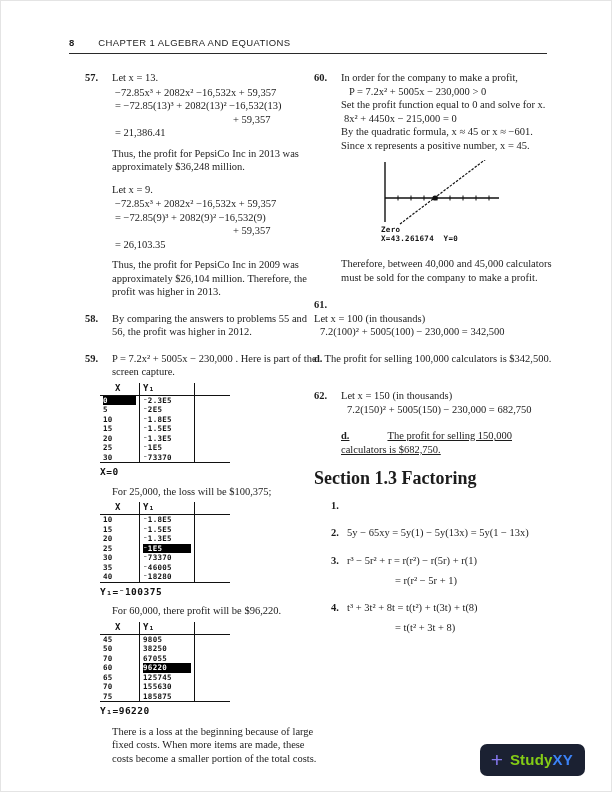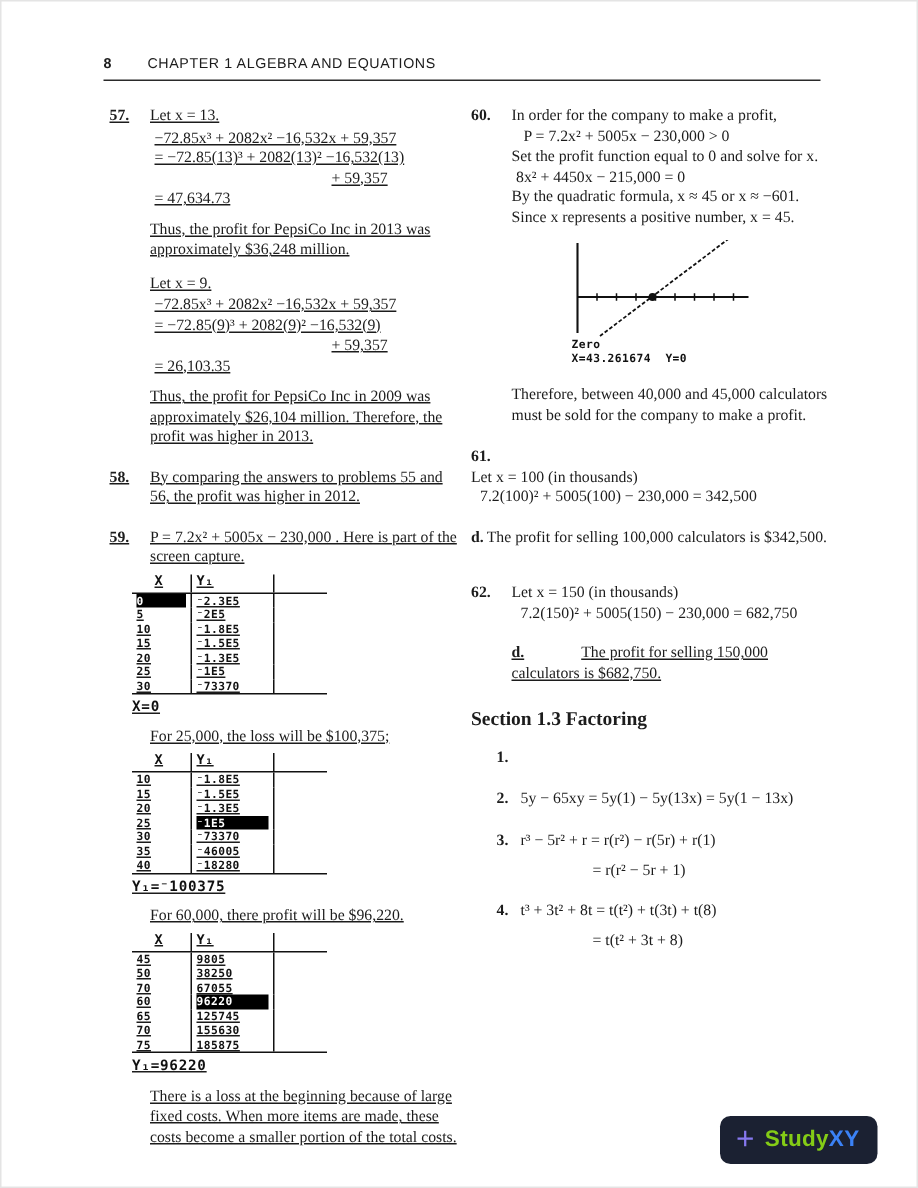--- a/index.html
+++ b/index.html
@@ -11,21 +11,21 @@
   
   .page-header{
     position:absolute;left:68px;top:36px;width:478px;
     font-family:Liberation Sans, sans-serif;font-size:9.5px;
     border-bottom:1.4px solid #2a2a2a;padding-bottom:5px;
   }
   .pageno{font-weight:bold;margin-right:24px;}
   .chapter{letter-spacing:0.4px;}
   
   .col{position:absolute;top:70px;font-size:10.5px;line-height:13.5px;}
-  .col-left{left:72px;width:236px;text-decoration:underline;}
+  .col-left{left:84px;width:236px;}
   .col-right{left:313px;width:240px;}
   
   .prob{display:flex;margin-bottom:13px;}
   .pnum{width:27px;font-weight:bold;flex-shrink:0;}
   .pbody{flex:1;min-width:0;}
   .line{margin:0;}
   .mathblock{margin:1px 0 7px 3px;}
   .carry{margin-left:118px;}
   .para{margin:0 0 9px 0;}
   .blabel{font-weight:bold;}
@@ -53,21 +53,21 @@
   
   .graph{
     margin:8px 0 4px 40px;
     font-family:"DejaVu Sans Mono",monospace;font-weight:bold;
     font-size:7.5px;line-height:8.5px;color:#111;letter-spacing:0.3px;
   }
   .graph svg{display:block;}
   .pre{white-space:pre;}
   .p60para{margin-top:14px;}
   
-  .sec-title{font-size:13px;font-weight:bold;margin:6px 0 13px 0;}
+  .sec-title{font-size:18px;font-weight:bold;margin:6px 0 13px 0;}
   .fitem{display:flex;margin:0 0 14px 17px;}
   .fnum{width:16px;font-weight:bold;flex-shrink:0;}
   .fline2{margin-left:48px;margin-top:6.5px;}
   
   .logo{
     position:absolute;right:26px;bottom:15px;height:32px;
     background:#1b2132;border-radius:7px;
     display:flex;align-items:center;padding:0 12px 0 11px;
     font-family:"Liberation Sans",sans-serif;
   }
@@ -87,21 +87,21 @@
   <div class="col col-left">
 
     <div class="prob">
       <div class="pnum">57.</div>
       <div class="pbody">
         <div class="line">Let x = 13.</div>
         <div class="mathblock">
           <div class="line">−72.85x³ + 2082x² −16,532x + 59,357</div>
           <div class="line">= −72.85(13)³ + 2082(13)² −16,532(13)</div>
           <div class="line carry">+ 59,357</div>
-          <div class="line">= 47,634.73</div>
+          <div class="line">= 21,386.41</div>
         </div>
         <p class="para">Thus, the profit for PepsiCo Inc in 2013 was approximately $36,248 million.</p>
         <div class="line">Let x = 9.</div>
         <div class="mathblock">
           <div class="line">−72.85x³ + 2082x² −16,532x + 59,357</div>
           <div class="line">= −72.85(9)³ + 2082(9)² −16,532(9)</div>
           <div class="line carry">+ 59,357</div>
           <div class="line">= 26,103.35</div>
         </div>
         <p class="para" style="margin-bottom:0;">Thus, the profit for PepsiCo Inc in 2009 was approximately $26,104 million.  Therefore, the profit was higher in 2013.</p>

